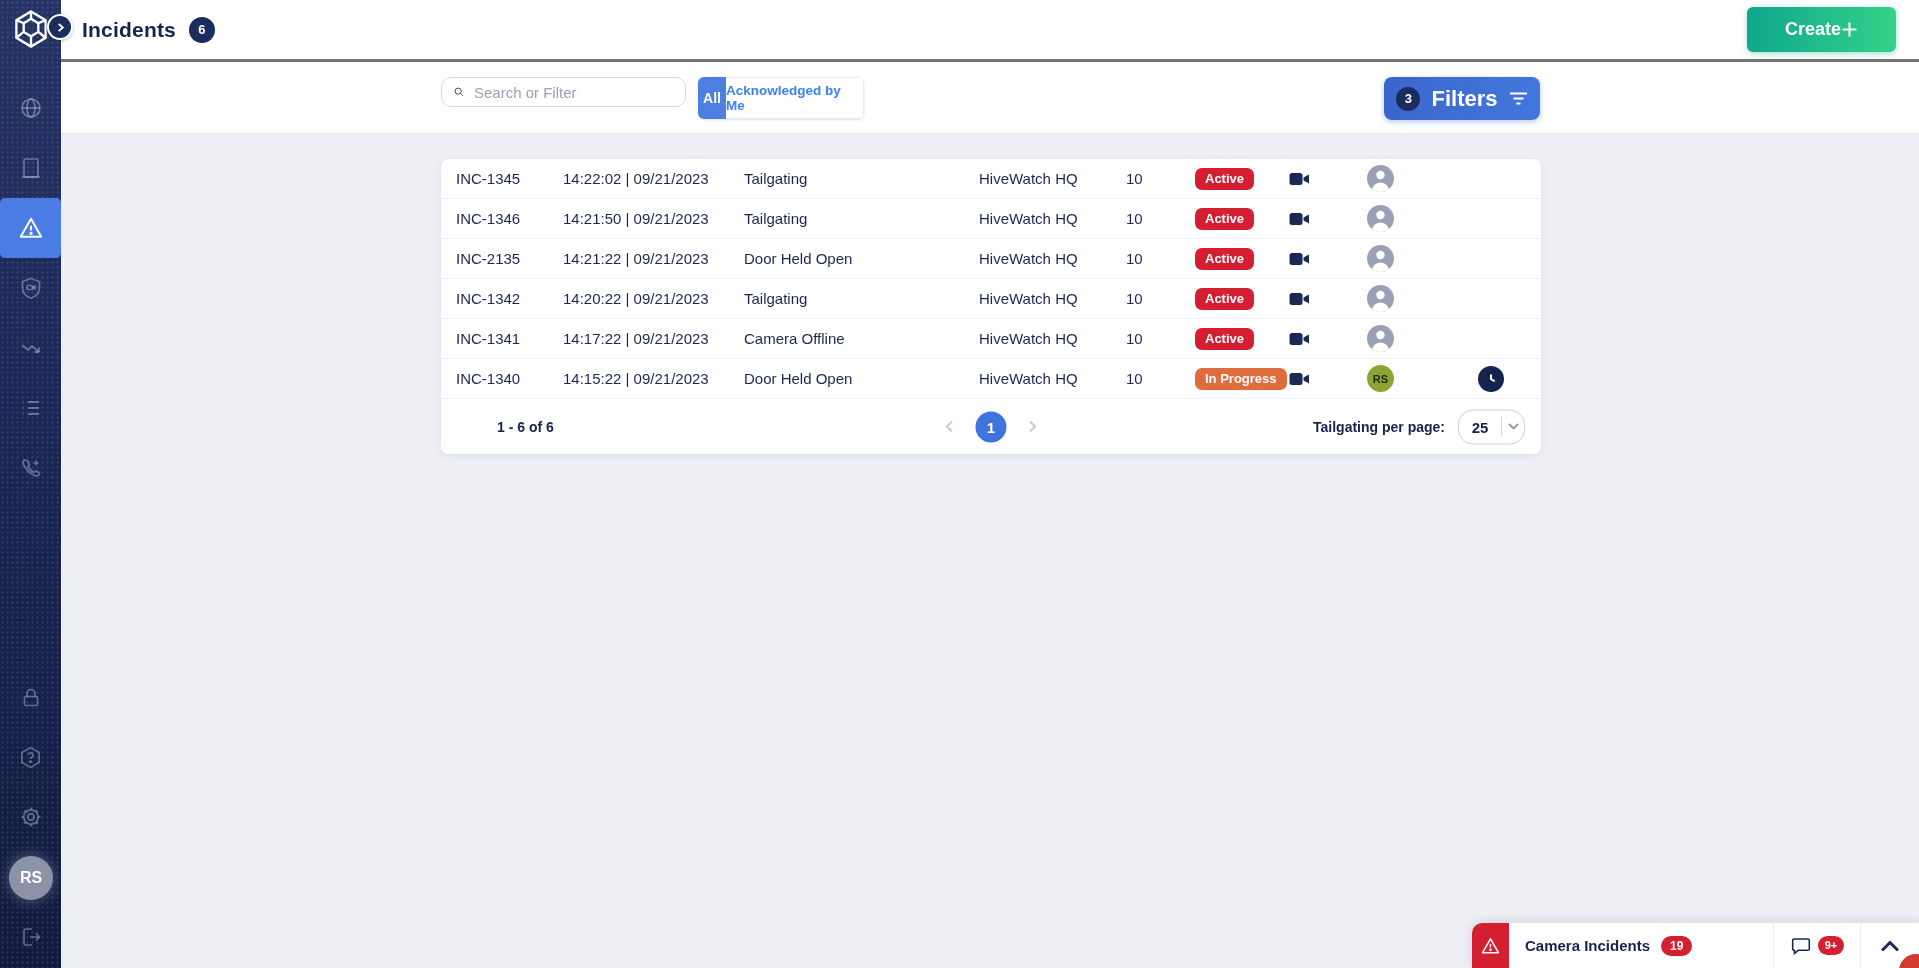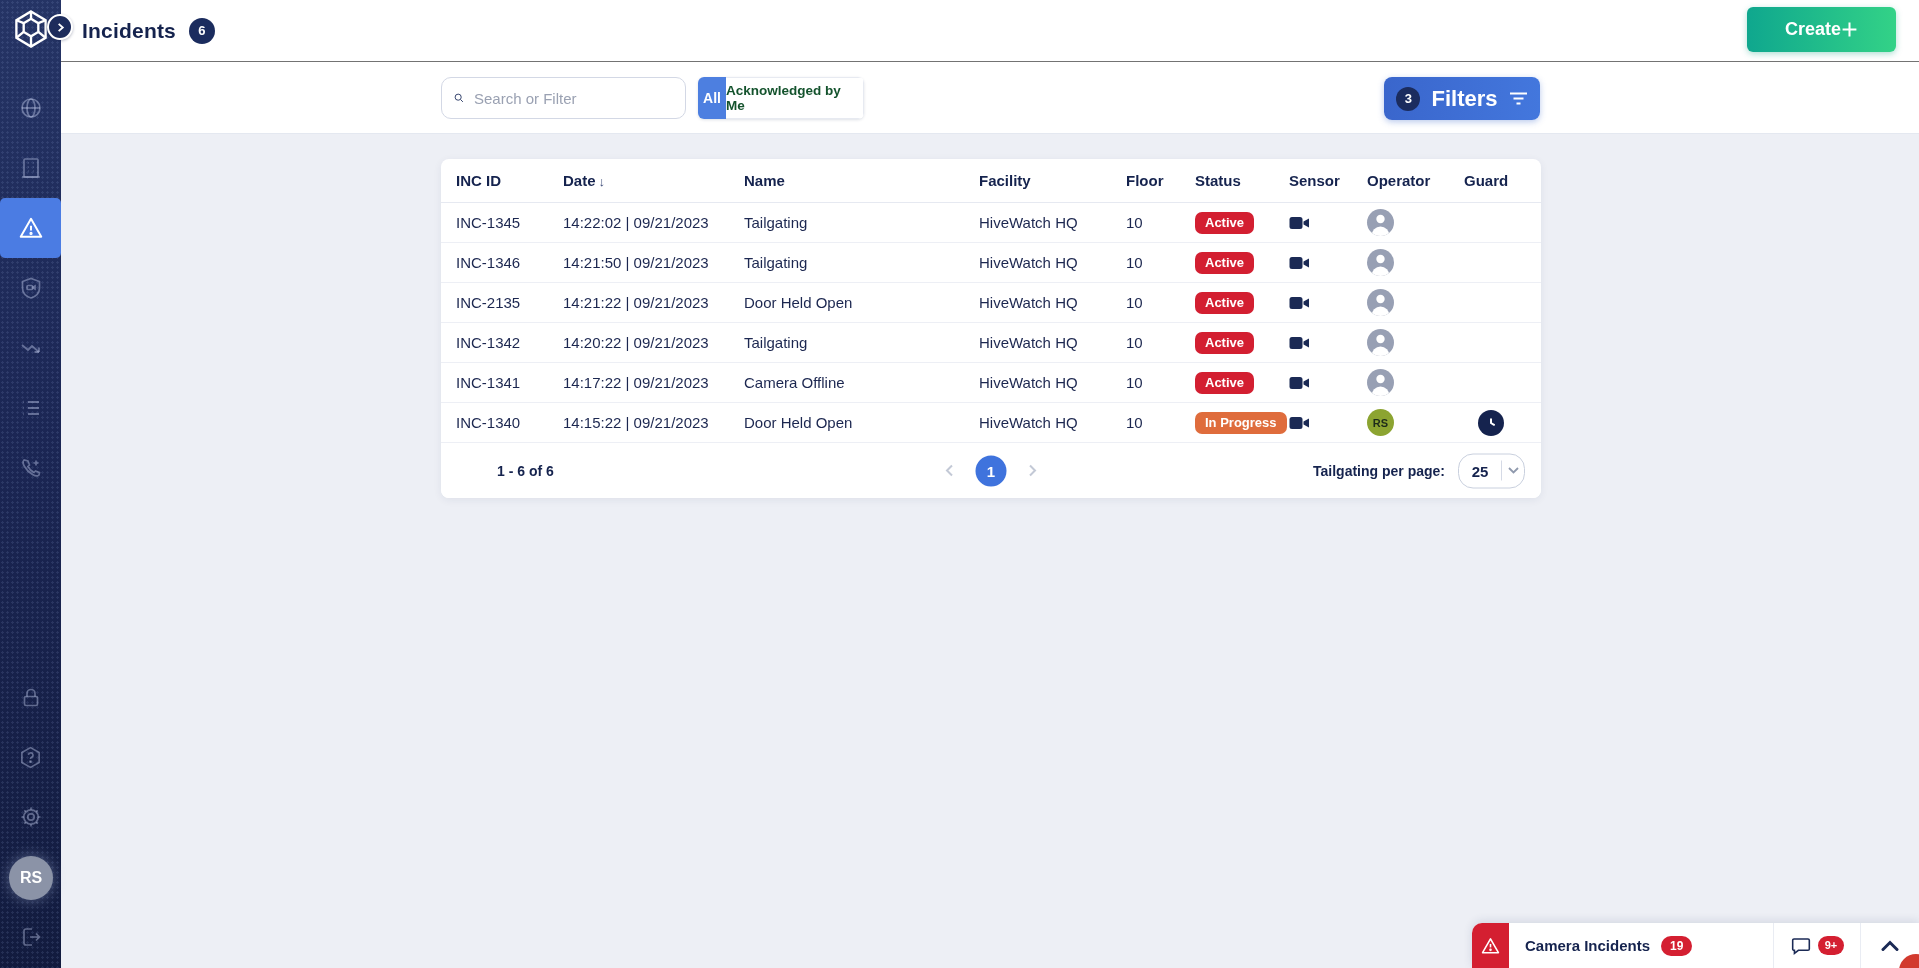--- a/index.html
+++ b/index.html
@@ -35,59 +35,59 @@
   .nav-item.active { background:#4b7ce3; border-radius:5px; color:#ffffff; }
   .avatar-btn {
     position:absolute; left:9px; top:856px; width:44px; height:44px; border-radius:50%;
     background:#8b93a7; color:#fff; font-weight:bold; font-size:16px;
     display:flex; align-items:center; justify-content:center; cursor:pointer;
     box-shadow:0 0 14px rgba(160,175,210,.45);
   }
   
   .topbar {
     position:absolute; left:61px; top:0; right:0; height:62px; background:#fff; z-index:20;
-    border-bottom:1px solid #737373; display:flex; align-items:center; padding-left:21px;
+    border-bottom:3px solid #737373; display:flex; align-items:center; padding-left:21px;
   }
   .page-title { font-size:21px; font-weight:bold; letter-spacing:.2px; }
   .title-badge {
     margin-left:13px; width:26px; height:26px; border-radius:50%; background:#1b2c5e;
     color:#fff; font-size:13px; font-weight:bold; display:flex; align-items:center; justify-content:center;
   }
   .create-btn {
     position:absolute; right:23px; top:7px; width:149px; height:45px; border-radius:6px;
     background:linear-gradient(90deg,#0fa78e 0%, #33d287 100%);
     color:#fff; font-size:18px; font-weight:bold; cursor:pointer;
     display:flex; align-items:center; justify-content:center; 
     box-shadow:0 2px 6px rgba(20,160,130,.35);
   }
   
   .toolband {
     position:absolute; left:61px; top:62px; right:0; height:72px; background:#fff; z-index:10;
     border-bottom:1px solid #e4e8f0;
   }
   .search-box {
-    position:absolute; left:380px; top:15px; width:245px; height:42px;
+    position:absolute; left:380px; top:15px; width:245px; height:30px;
     border:1px solid #d3d8e5; border-radius:10px; background:#fff;
     display:flex; align-items:center; padding:0 12px; gap:10px;
   }
   .search-box input {
     border:none; outline:none; flex:1; font-size:15px; color:#15234e;
     font-family:"Liberation Sans", sans-serif; background:transparent;
   }
   .search-box input::placeholder { color:#9aa1b2; }
   .segment {
     position:absolute; left:637px; top:15px; height:42px; display:flex;
     border-radius:6px; overflow:hidden; box-shadow:0 1px 3px rgba(30,45,90,.15);
   }
   .seg-all {
     width:28px; background:#4d7fe0; color:#fff; font-size:14px; font-weight:bold;
     display:flex; align-items:center; justify-content:center; cursor:pointer;
   }
   .seg-ack {
-    width:138px; background:#fff; color:#14532d; font-size:13.5px; font-weight:bold;
+    width:138px; background:#fff; color:#3b82f6; font-size:13.5px; font-weight:bold;
     display:flex; align-items:center; justify-content:center; cursor:pointer;
     border:1px solid #e7eaf1; border-left:none;
   }
   .filters-btn {
     position:absolute; left:1323px; top:15px; width:156px; height:43px; border-radius:8px;
     background:linear-gradient(90deg,#3a66cc,#4377dd); cursor:pointer;
     display:flex; align-items:center; justify-content:center; gap:11px;
     box-shadow:0 2px 6px rgba(58,102,204,.35);
   }
   .filters-count {
@@ -294,31 +294,20 @@
   <div class="filters-btn">
     <span class="filters-count">3</span>
     <span class="filters-label">Filters</span>
     <svg width="19" height="15" viewBox="0 0 19 15" fill="none" stroke="#fff" stroke-width="2">
         <path d="M1 2.5h17M4.5 7.5h10M7.5 12.5h4"></path>
       </svg>
   </div>
 </div>
 
 <div class="card">
-  <div class="trow thead">
-    <div class="cell">INC ID</div>
-    <div class="cell"><span>Date</span><span class="sort-arrow">↓</span></div>
-    <div class="cell">Name</div>
-    <div class="cell">Facility</div>
-    <div class="cell">Floor</div>
-    <div class="cell">Status</div>
-    <div class="cell">Sensor</div>
-    <div class="cell">Operator</div>
-    <div class="cell">Guard</div>
-  </div>
 
   <div id="table-body">
     <div class="trow tbody-row">
       <div class="cell">INC-1345</div>
       <div class="cell">14:22:02 | 09/21/2023</div>
       <div class="cell">Tailgating</div>
       <div class="cell">HiveWatch HQ</div>
       <div class="cell">10</div>
       <div class="cell">
         <span class="status-badge" style="background: rgb(211, 31, 49);">Active</span>

